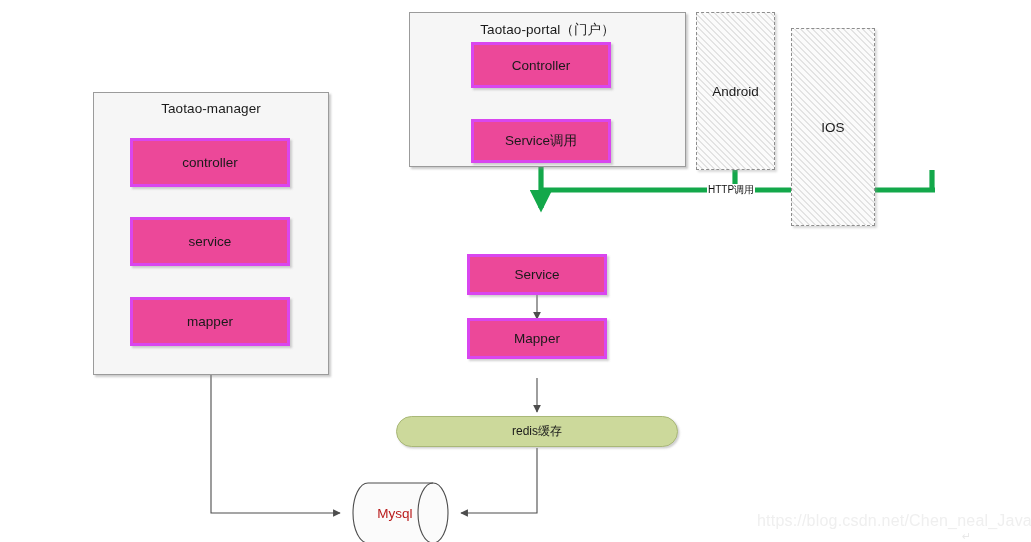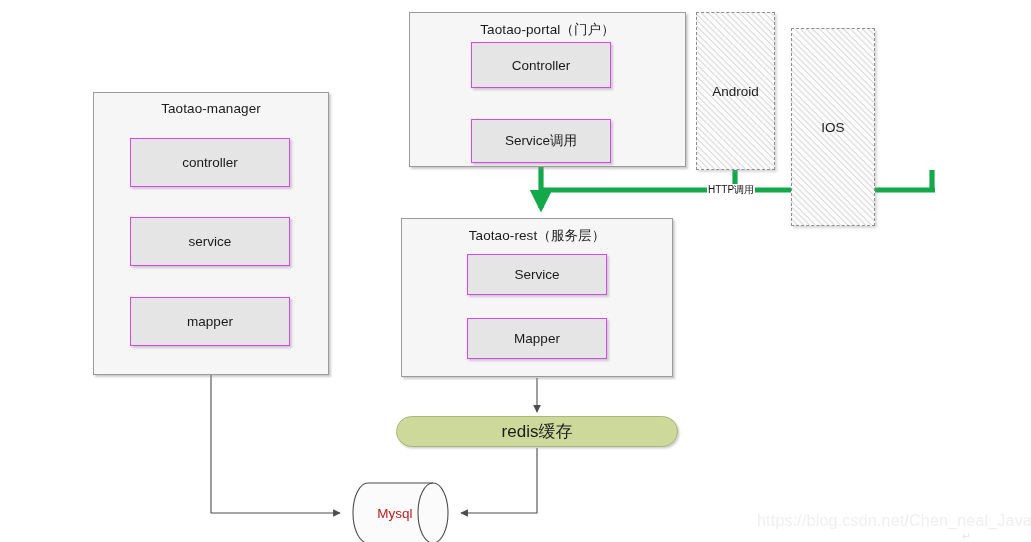--- a/index.html
+++ b/index.html
@@ -17,43 +17,43 @@
   .container-box{
     background:#f6f6f6;
     border:1px solid #9b9b9b;
     box-shadow:1.5px 1.5px 2px rgba(140,140,140,.45);
     align-items:flex-start;justify-content:center;
   }
   .container-title{
     font-size:13.5px;color:#1a1a1a;margin-top:8px;letter-spacing:.1px;white-space:nowrap;
   }
   .inner-box{
-    background:#e5e5e5;
-    border:1px solid #d946ef;
+    background:#ec4899;
+    border:3px solid #d946ef;
     box-shadow:1.5px 1.5px 2px rgba(150,150,150,.45);
     font-size:13.5px;color:#1a1a1a;white-space:nowrap;
   }
   .client-box{
     border:1.6px dashed #8d8d8d;
     background-color:#fbfbfb;
     background-image:repeating-linear-gradient(45deg,
         rgba(0,0,0,0) 0px, rgba(0,0,0,0) 3px,
         #e3e3e3 3px, #e3e3e3 4.4px);
     box-shadow:1.5px 1.5px 2px rgba(150,150,150,.35);
     font-size:13.5px;color:#1a1a1a;white-space:nowrap;
   }
   .client-box .client-label{
     background:transparent;padding:0 2px;
   }
   .redis-box{
     background:#ccd99b;
     border:1px solid #a9b878;
     border-radius:18px;
     box-shadow:1.5px 1.5px 2px rgba(150,150,150,.45);
-    font-size:17px;color:#1a1a1a;white-space:nowrap;
+    font-size:12px;color:#1a1a1a;white-space:nowrap;
   }
   .db-label{
     position:absolute;font-size:13.5px;color:#b91c1c;white-space:nowrap;
     display:flex;align-items:center;justify-content:center;
   }
   .http-label{
     position:absolute;font-size:10px;color:#111;background:#ffffff;
     padding:0 1px;white-space:nowrap;line-height:11px;
   }
   .watermark{
@@ -131,23 +131,20 @@
 
   <div class="node inner-box" style="left:471px;top:119px;width:140px;height:44px;">
     <span>Service调用</span>
   </div>
   <div class="node client-box" style="left:791px;top:28px;width:84px;height:198px;align-items:center;">
     <span class="client-label">IOS</span>
   </div>
 
   <div class="http-label" style="left:707px;top:184px;text-align:right;">HTTP调用</div>
 
-  <div class="node container-box" style="left:401px;top:218px;width:272px;height:159px;">
-    <div class="container-title">Taotao-rest（服务层）</div>
-  </div>
   <div class="node inner-box" style="left:467px;top:254px;width:140px;height:41px;">
     <span>Service</span>
   </div>
   <div class="node inner-box" style="left:467px;top:318px;width:140px;height:41px;">
     <span>Mapper</span>
   </div>
 
   <div class="node redis-box" style="left:396px;top:416px;width:282px;height:31px;">
     <span>redis缓存</span>
   </div>

